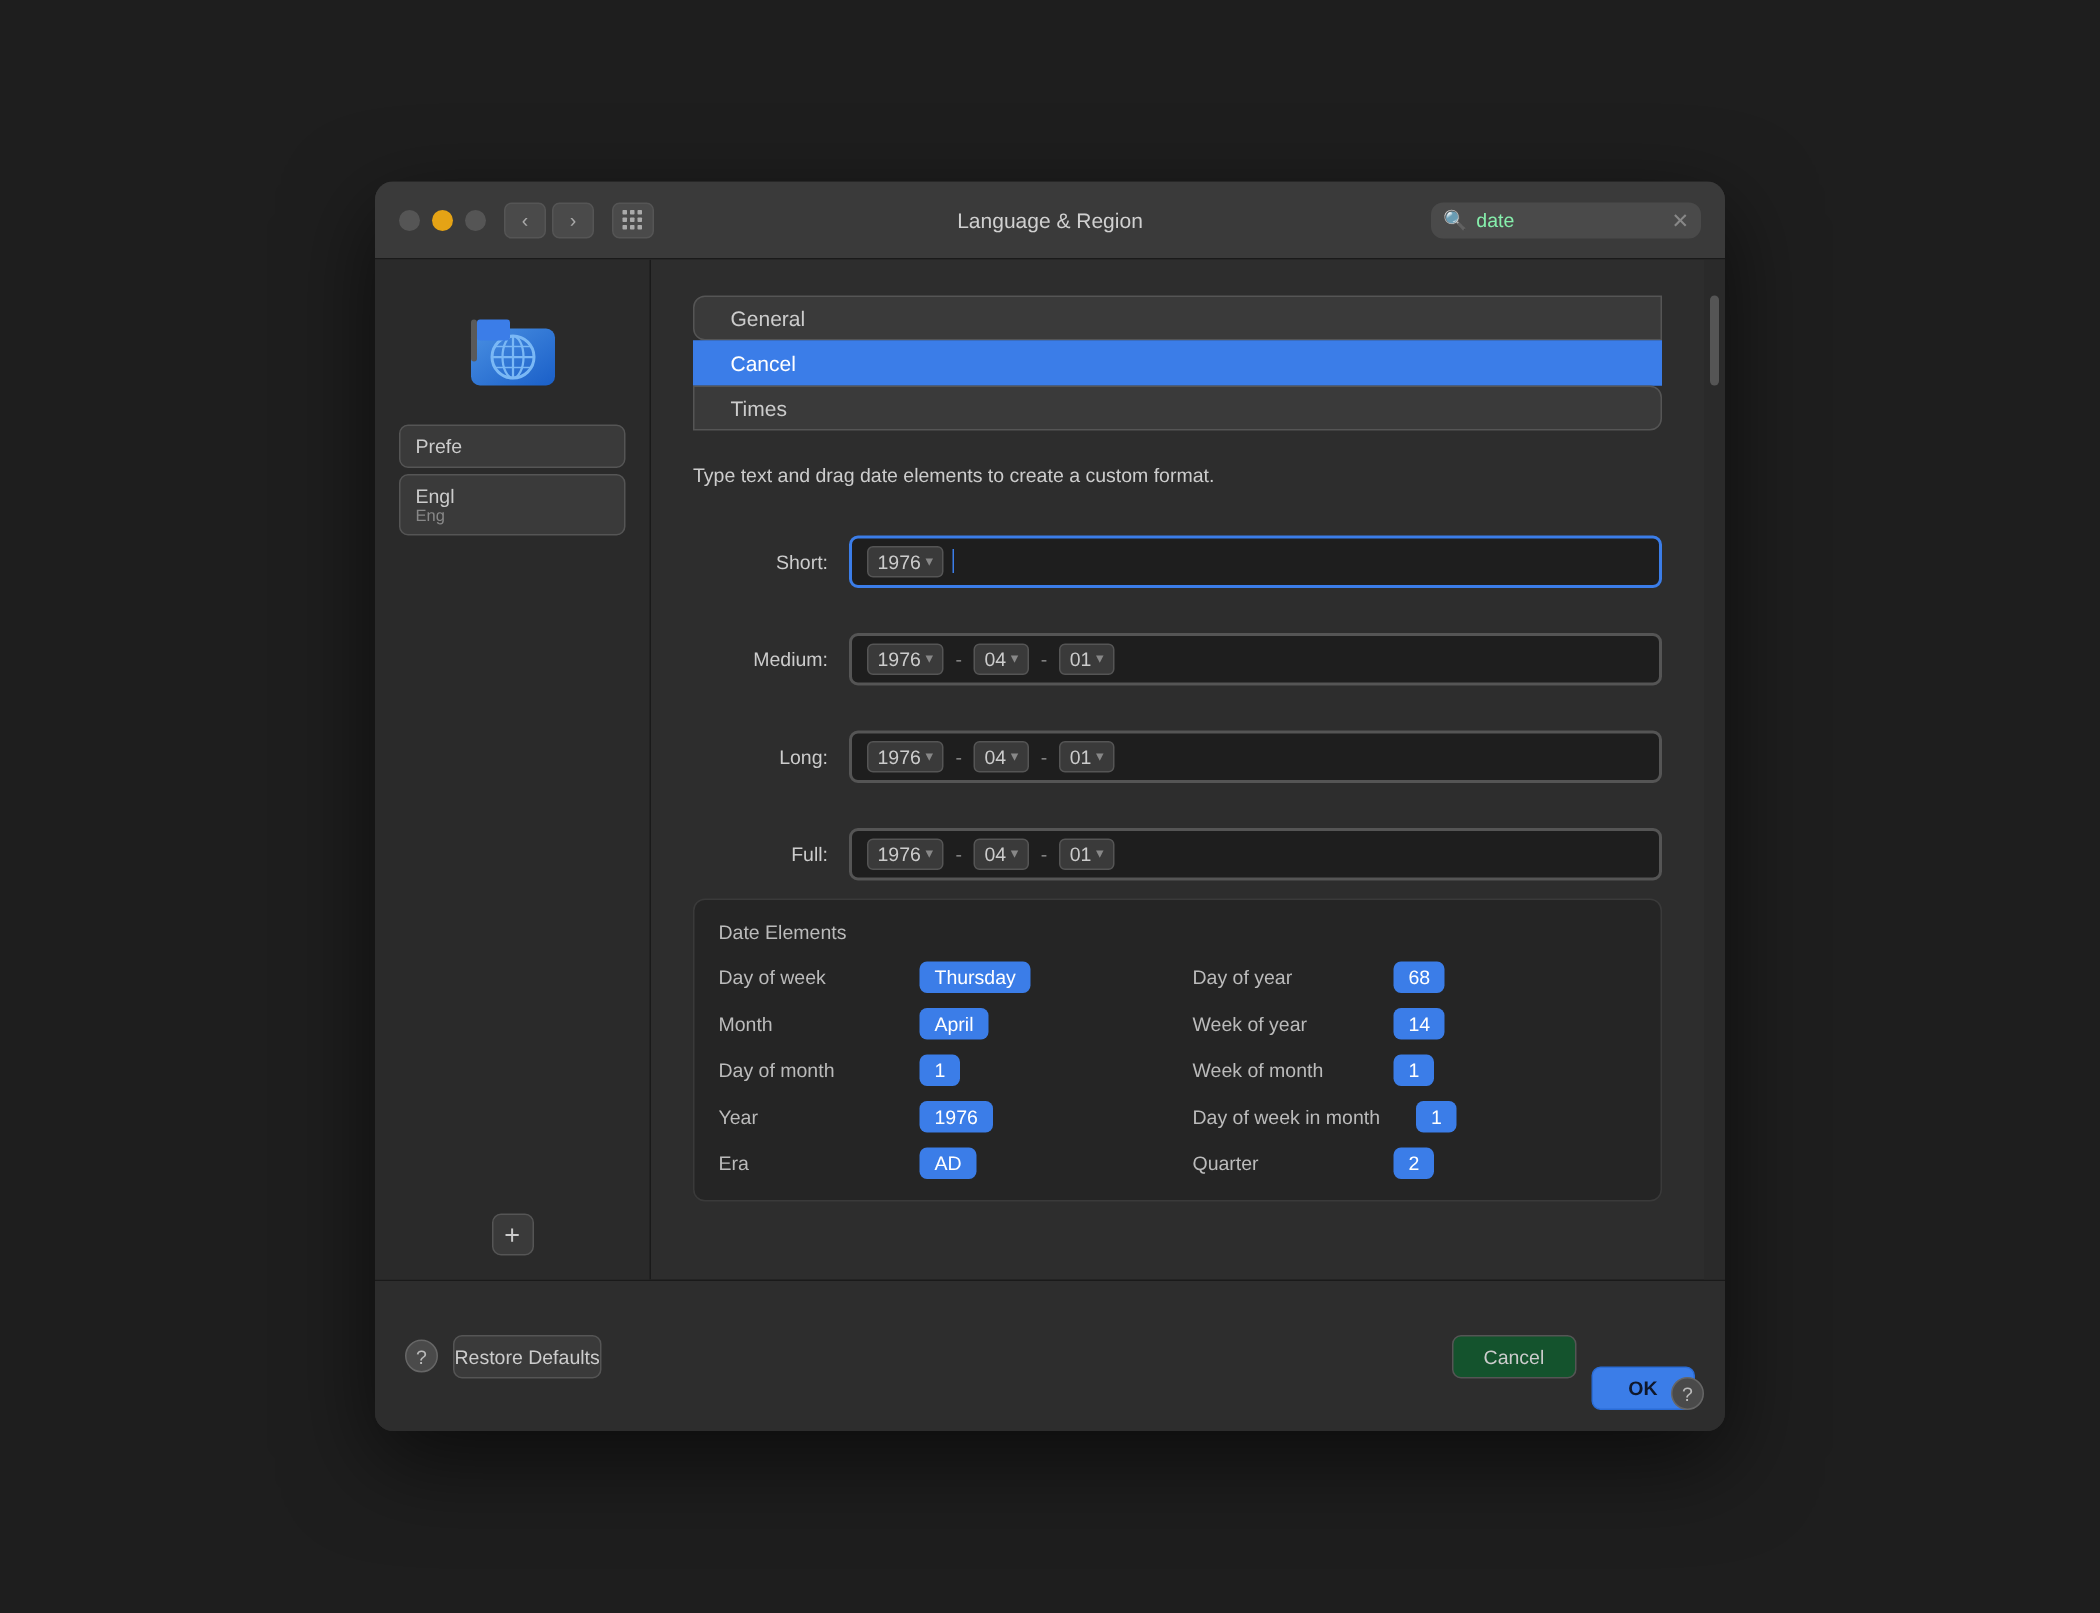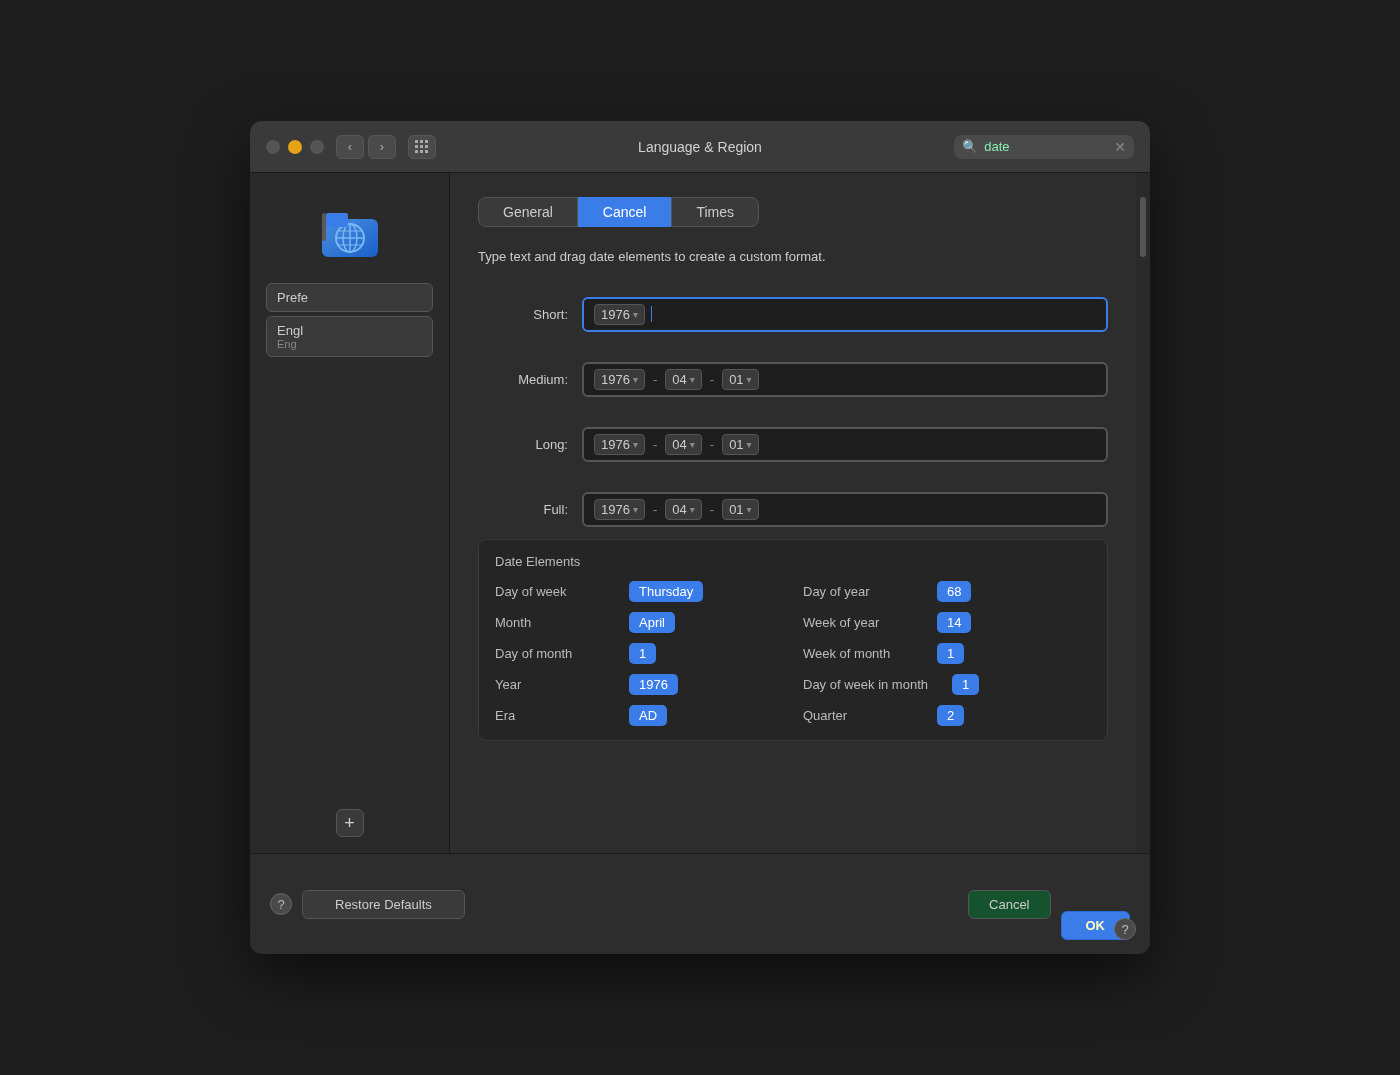--- a/index.html
+++ b/index.html
@@ -126,21 +126,21 @@
     }
 
     
     .main-layout {
       display: flex;
       height: 680px;
     }
 
     
     .sidebar {
-      width: 200px;
+      width: 184px;
       background: #2a2a2a;
       border-right: 1px solid #1a1a1a;
       display: flex;
       flex-direction: column;
       align-items: center;
       padding: 30px 16px 16px;
     }
 
     .globe-icon {
       width: 64px;
@@ -179,20 +179,21 @@
       flex: 1;
       padding: 24px 28px;
       overflow-y: auto;
     }
 
     
     .tabs {
       display: flex;
       gap: 0;
       margin-bottom: 20px;
+      flex-direction: column;
     }
 
     .tab {
       padding: 6px 24px;
       font-size: 14px;
       cursor: pointer;
       color: #ccc;
       background: #3a3a3a;
       border: 1px solid #555;
     }
@@ -327,21 +328,21 @@
       border: 1px solid #666;
       color: #bbb;
       font-size: 13px;
       display: flex;
       align-items: center;
       justify-content: center;
       cursor: pointer;
     }
 
     .restore-btn {
-      padding: 6px 32px;
+      padding: 6px 0;
       background: #3a3a3a;
       border: 1px solid #555;
       border-radius: 6px;
       color: #ccc;
       font-size: 13px;
       cursor: pointer;
       margin-left: 10px;
     }
 
     .spacer { flex: 1; }
@@ -355,21 +356,21 @@
       font-size: 13px;
       cursor: pointer;
       margin-right: 10px;
     }
 
     .ok-btn {
       padding: 6px 24px;
       background: #3b7de8;
       border: 1px solid #2a6cd6;
       border-radius: 6px;
-      color: #fef9c3;
+      color: #0f172a;
       font-size: 13px;
       font-weight: 600;
       cursor: pointer;
       margin-top: 43px;
     }
 
     
     .right-scrollbar {
       width: 14px;
       background: #2a2a2a;

